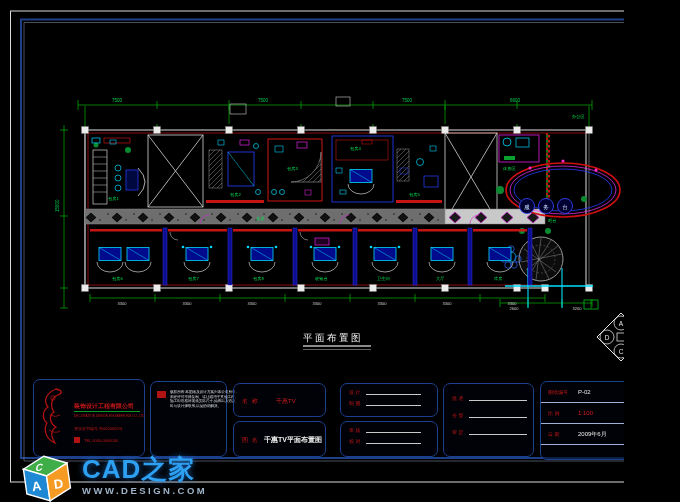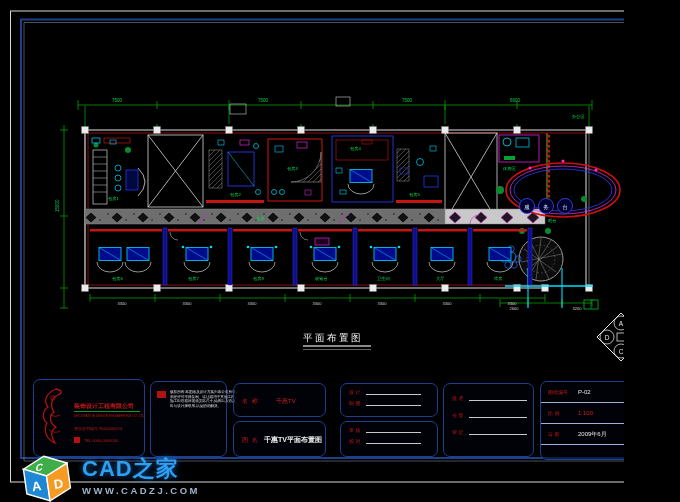--- a/index.html
+++ b/index.html
@@ -16,21 +16,21 @@
   .sign-row .lbl{font-size:5px;color:#c41818;margin-right:6px;white-space:nowrap;}
   .sign-row .line{width:55px;border-bottom:1px solid #c9c9c9;height:6px;}
   .info-row{display:flex;align-items:center;height:20px;border-bottom:1px solid #9fb0d8;padding-left:7px;}
   .info-row:last-child{border-bottom:none;}
   .info-row .lbl{font-size:5px;color:#c41818;width:30px;white-space:nowrap;}
   .info-row .val{font-size:6px;color:#e8e8e8;white-space:nowrap;}
   .info-row .val.redv{color:#d02020;}
   .note-line{font-size:3.6px;color:#dfe3e8;line-height:4.6px;white-space:nowrap;}
   
   #logo{position:absolute;left:20px;top:454px;display:flex;align-items:flex-start;z-index:5;}
-  #brand{font-size:22px;color:#2da0f2;letter-spacing:1px;line-height:30px;
+  #brand{font-size:26px;color:#2da0f2;letter-spacing:1px;line-height:30px;
          text-shadow:0 0 6px rgba(30,120,220,.8);font-weight:bold;}
   #brand-url{font-size:9.5px;color:#9fb3c8;letter-spacing:2.5px;font-weight:bold;margin-top:1px;}
 </style>
 </head>
 <body>
 
 <div id="stage">
 
 <svg id="plan-svg" width="680" height="502" viewBox="0 0 680 502">
   <defs>
@@ -464,17 +464,17 @@
       <polygon points="27,2 49,12 27,22 5,12" fill="#3fae49" stroke="#fff" stroke-width="1.4"></polygon>
       <polygon points="5,12 27,22 27,47 5,37" fill="#1e88d4" stroke="#fff" stroke-width="1.4"></polygon>
       <polygon points="27,22 49,12 49,37 27,47" fill="#f59a23" stroke="#fff" stroke-width="1.4"></polygon>
       <text x="22" y="16" font-size="10" font-weight="bold" fill="#fff" transform="skewX(-20)">C</text>
       <text x="11" y="35" font-size="13" font-weight="bold" fill="#fff">A</text>
       <text x="33" y="36" font-size="13" font-weight="bold" fill="#fff">D</text>
     </g>
   </svg>
   <div style="margin-left:8px;">
     <div id="brand">CAD之家</div>
-    <div id="brand-url">WWW.CADZJ.COM</div>
+    <div id="brand-url">WWW.DESIGN.COM</div>
   </div>
 </div>
 
 </div>
 
 </body></html>

